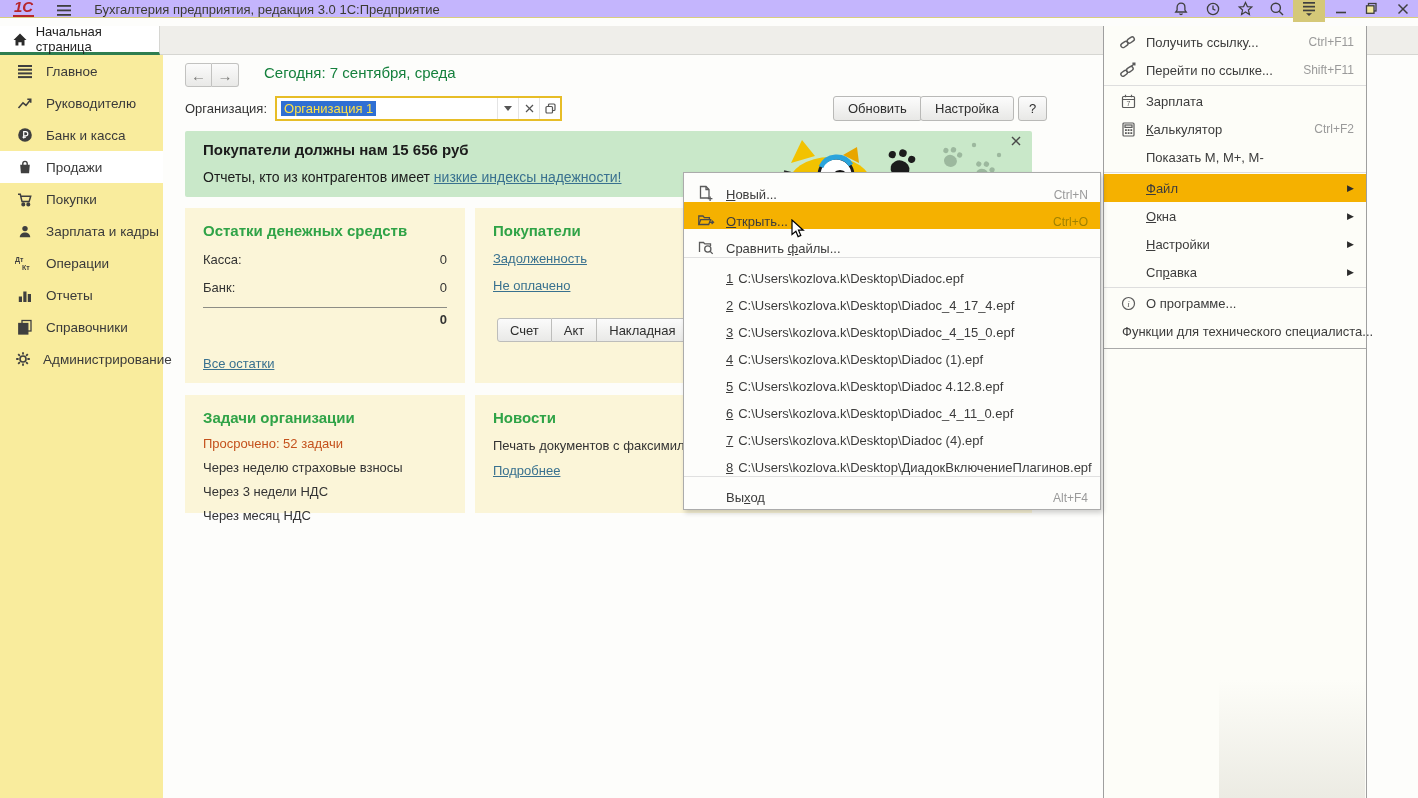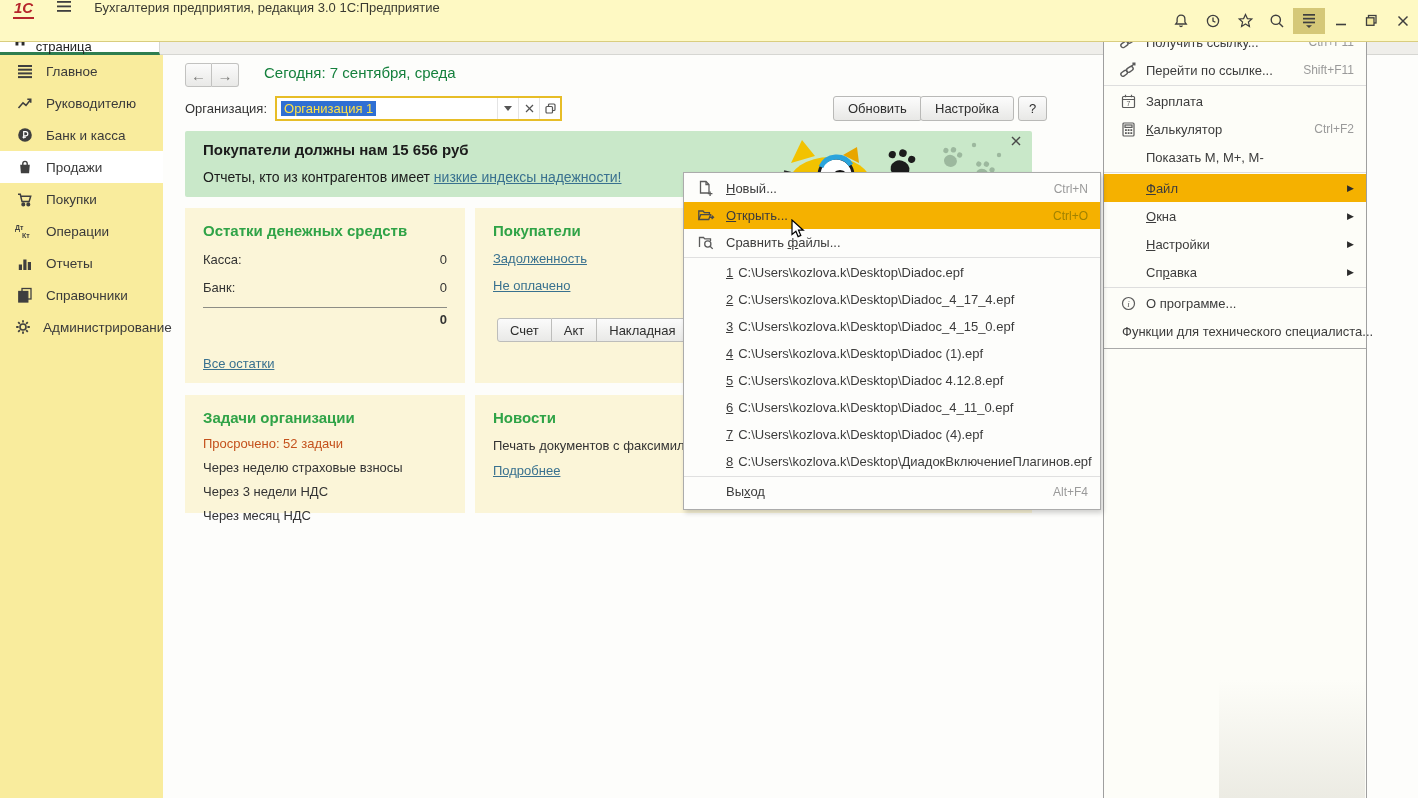--- a/index.html
+++ b/index.html
@@ -2,22 +2,22 @@
 <html><head>
 <meta charset="utf-8">
 <style>
   *{margin:0;padding:0;box-sizing:border-box}
   html,body{width:1418px;height:798px;overflow:hidden;background:#fff}
   #screen{position:relative;width:1418px;height:798px;background:#fdfdfb;
           font-family:"Liberation Sans",sans-serif;font-size:13px;color:#333}
   svg{display:block}
 
   
-  .titlebar{position:absolute;top:0;left:0;right:0;height:42px;background:#fef9c3;
-            border-bottom:1px solid #d9cd7f;display:flex;align-items:flex-start;z-index:50}
+  .titlebar{position:absolute;top:0;left:0;right:0;height:18px;background:#c4b5fd;
+            border-bottom:1px solid #d9cd7f;display:flex;align-items:flex-end;z-index:50}
   .logo{margin-left:13px;font-size:15px;font-weight:bold;font-style:italic;color:#b6262c;
         border-bottom:2px solid #b6262c;line-height:1.1;padding:0 1px}
   .tb-burger{margin-left:22px}
   .tb-title{margin-left:22px;font-size:13px;color:#3a3a32}
   .tb-right{margin-left:auto;display:flex;align-items:center;height:100%}
   .tb-ic{width:32px;height:26px;display:flex;align-items:center;justify-content:center}
   .tb-menubtn{background:#d5c878}
   .win-ic{width:31px;height:26px;display:flex;align-items:center;justify-content:center}
 
   
@@ -85,21 +85,21 @@
   .seg-cut{width:16px;height:24px;background:linear-gradient(#fbfbfb,#e9e9e7);
            border:1px solid #bdbdbb;border-left:none}
   .task-overdue{color:#c4511c;margin-top:10px}
   .task-item{margin-top:9px;color:#333}
   .news-text{margin-top:12px;color:#333}
   .news-link{display:inline-block;margin-top:10px}
 
   
   .file-menu{position:absolute;left:683px;top:172px;width:418px;height:338px;background:#fdfdfb;
              border:1px solid #ababab;box-shadow:2px 3px 5px rgba(0,0,0,.18);padding-top:2px;z-index:30}
-  .fm-row{height:27px;display:flex;align-items:center;padding:0 12px 0 10px;color:#3c3c3c}
+  .fm-row{height:27px;display:flex;align-items:flex-end;padding:0 12px 0 10px;color:#3c3c3c}
   .fm-ic{width:24px;margin-right:8px;display:flex;justify-content:center}
   .fm-label{flex:1}
   .fm-sc{color:#9a9a9a;font-size:12px}
   .fm-row.hl{background:#f5b100}
   .fm-row.hl .fm-sc{color:#a08200}
   .fm-sep{height:1px;background:#e0e0e0;margin:1px 0}
   .fm-recent{padding-left:42px}
   .fm-num{text-decoration:underline;margin-right:5px}
   u{text-decoration:underline}
 
@@ -245,20 +245,29 @@
     </div>
     <div class="side-item">
       <span class="side-ic">
           <svg width="16" height="15" fill="none" stroke="#3f3f3f" stroke-width="1.5">
             <path d="M1 2.3h2.3L5 9.6h7.1l1.6-5.3H4.4"></path>
             <circle cx="6.3" cy="12.4" r="1.3" fill="#3f3f3f"></circle>
             <circle cx="11.3" cy="12.4" r="1.3" fill="#3f3f3f"></circle>
           </svg>
         </span>
       <span>Покупки</span>
+    </div>
+    <div class="side-item">
+      <span class="side-ic">
+          <svg width="16" height="15">
+            <circle cx="8" cy="4.6" r="2.7" fill="#3f3f3f"></circle>
+            <path d="M2.8 13.3c0-2.9 2.3-4.7 5.2-4.7s5.2 1.8 5.2 4.7z" fill="#3f3f3f"></path>
+          </svg>
+        </span>
+      <span>Зарплата и кадры</span>
     </div>
     <div class="side-item">
       <span class="side-ic">
           <svg width="19" height="16" font-family="Liberation Sans, sans-serif">
             <text x="0" y="7" font-size="7" font-weight="bold" fill="#3f3f3f">Дт</text>
             <text x="7" y="15" font-size="7" font-weight="bold" fill="#3f3f3f">Кт</text>
           </svg>
         </span>
       <span>Операции</span>
     </div>

